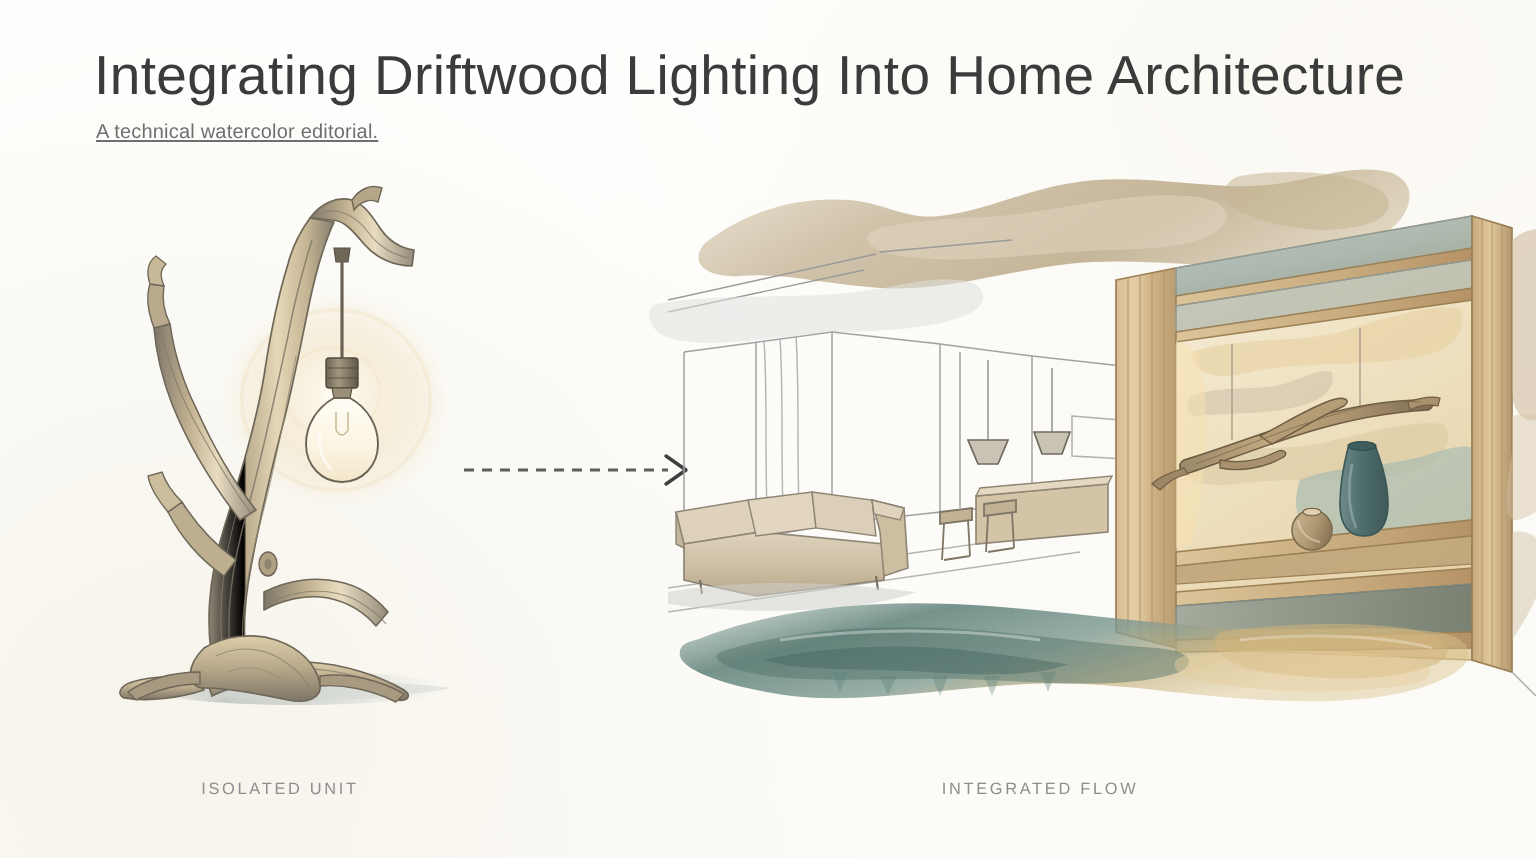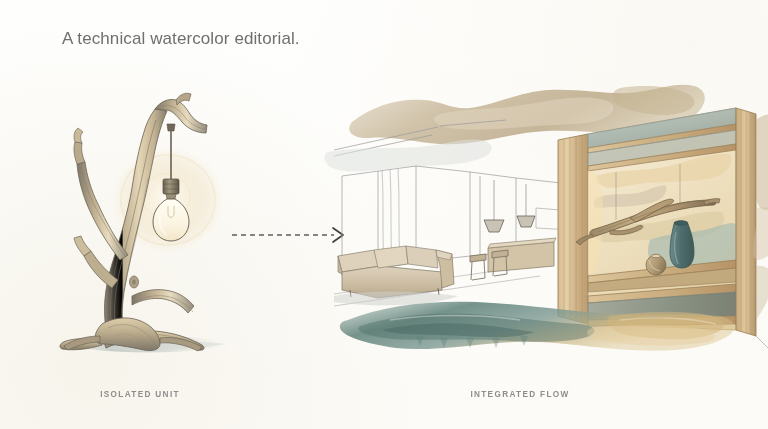--- a/index.html
+++ b/index.html
@@ -36,54 +36,55 @@
   #title {
     font-size: 27.5px;
     font-weight: 300;
     letter-spacing: 0.2px;
     color: #3b3b3b;
     white-space: nowrap;
     line-height: 1.15;
   }
   #subtitle {
     margin-top: 7px;
-    margin-left: 15px;
-    font-size: 17px;
+    margin-left: 1px;
+    font-size: 10px;
     font-weight: 400;
     color: #6f6f6f;
     letter-spacing: 0.1px;
+    text-decoration: underline;
   }
   .caption {
     position: absolute;
     font-size: 8.2px;
     letter-spacing: 1.35px;
     color: #8e8e8e;
     text-transform: uppercase;
     white-space: nowrap;
     transform: translateX(-50%);
-    font-weight: bold;
   }
   #caption-left  { left: 140px; top: 390px; }
   #caption-right { left: 520px; top: 390px; }
 
   .panel { position: absolute; }
   #panel-left  { left: 40px;  top: 92px;  width: 280px; height: 285px; }
   #panel-right { left: 320px; top: 80px;  width: 448px; height: 300px; }
   #arrow-wrap  { left: 230px; top: 222px; width: 120px; height: 26px; }
 
   svg { display: block; overflow: visible; }
 </style>
 </head>
 <body>
 
 <div id="page">
 
   <div id="paper-tint"></div>
 
   <div id="header">
+    <div id="title">Integrating Driftwood Lighting Into Home Architecture</div>
     <div id="subtitle">A technical watercolor editorial.</div>
   </div>
 
   <div class="panel" id="panel-left">
     <svg width="280" height="285" viewBox="0 0 280 285">
       <defs>
         <radialGradient id="glowGrad" cx="50%" cy="50%" r="50%">
           <stop offset="0%" stop-color="#faf3e2" stop-opacity="0.95"></stop>
           <stop offset="38%" stop-color="#f5ead3" stop-opacity="0.75"></stop>
           <stop offset="68%" stop-color="#f0e2c2" stop-opacity="0.45"></stop>

